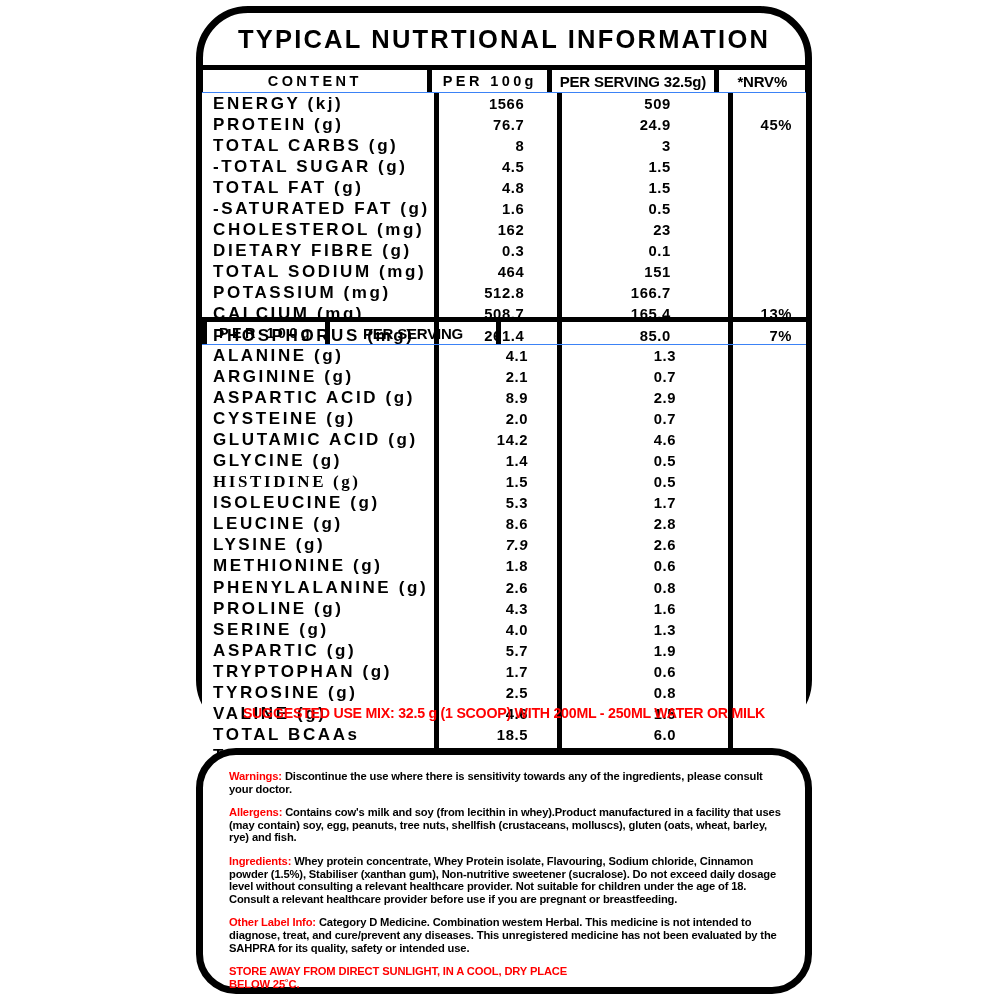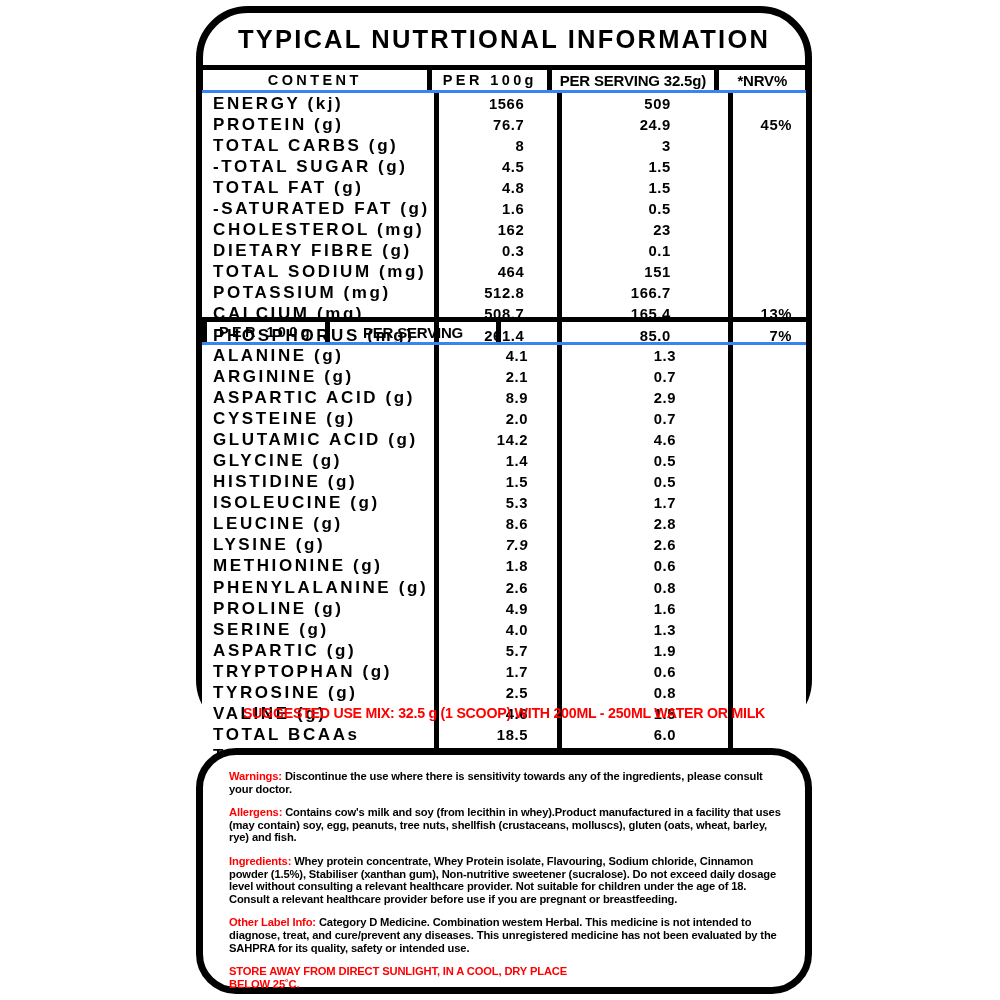--- a/index.html
+++ b/index.html
@@ -45,21 +45,21 @@
   }
   #tbl-main{top:52px;}
   #tbl-amino{top:304px;}
 
   
   .hdr{
     position:relative;
     height:28px;
     box-sizing:border-box;
     border-top:5px solid #000;
-    border-bottom:3px solid #3b82f6;
+    border-bottom:1px solid #3b82f6;
     display:flex;
     align-items:center;
   }
   .hdr .cell{
     box-sizing:border-box;
     height:100%;
     display:flex;
     align-items:center;
     justify-content:center;
     font-weight:bold;
@@ -277,21 +277,21 @@
             <div class="c-name" style="width: 232px;">GLUTAMIC ACID (g)</div>
             <div class="c-val" style="width: 123px; padding-right: 29px;">14.2</div>
             <div class="c-val" style="width: 171px; padding-right: 52px;">4.6</div>
           </div>
           <div class="row">
             <div class="c-name" style="width: 232px;">GLYCINE (g)</div>
             <div class="c-val" style="width: 123px; padding-right: 29px;">1.4</div>
             <div class="c-val" style="width: 171px; padding-right: 52px;">0.5</div>
           </div>
           <div class="row">
-            <div class="c-name" style="width: 232px;">HISTIDINE (g)</div>
+            <div class="c-name" style="width: 232px; font-family: Liberation Serif, serif;">HISTIDINE (g)</div>
             <div class="c-val" style="width: 123px; padding-right: 29px;">1.5</div>
             <div class="c-val" style="width: 171px; padding-right: 52px;">0.5</div>
           </div>
           <div class="row">
             <div class="c-name" style="width: 232px;">ISOLEUCINE (g)</div>
             <div class="c-val" style="width: 123px; padding-right: 29px;">5.3</div>
             <div class="c-val" style="width: 171px; padding-right: 52px;">1.7</div>
           </div>
           <div class="row">
             <div class="c-name" style="width: 232px;">LEUCINE (g)</div>
@@ -308,21 +308,21 @@
             <div class="c-val" style="width: 123px; padding-right: 29px;">1.8</div>
             <div class="c-val" style="width: 171px; padding-right: 52px;">0.6</div>
           </div>
           <div class="row">
             <div class="c-name" style="width: 232px;">PHENYLALANINE (g)</div>
             <div class="c-val" style="width: 123px; padding-right: 29px;">2.6</div>
             <div class="c-val" style="width: 171px; padding-right: 52px;">0.8</div>
           </div>
           <div class="row">
             <div class="c-name" style="width: 232px;">PROLINE (g)</div>
-            <div class="c-val" style="width: 123px; padding-right: 29px;">4.9</div>
+            <div class="c-val" style="width: 123px; padding-right: 29px;">4.3</div>
             <div class="c-val" style="width: 171px; padding-right: 52px;">1.6</div>
           </div>
           <div class="row">
             <div class="c-name" style="width: 232px;">SERINE (g)</div>
             <div class="c-val" style="width: 123px; padding-right: 29px;">4.0</div>
             <div class="c-val" style="width: 171px; padding-right: 52px;">1.3</div>
           </div>
           <div class="row">
             <div class="c-name" style="width: 232px;">ASPARTIC (g)</div>
             <div class="c-val" style="width: 123px; padding-right: 29px;">5.7</div>

